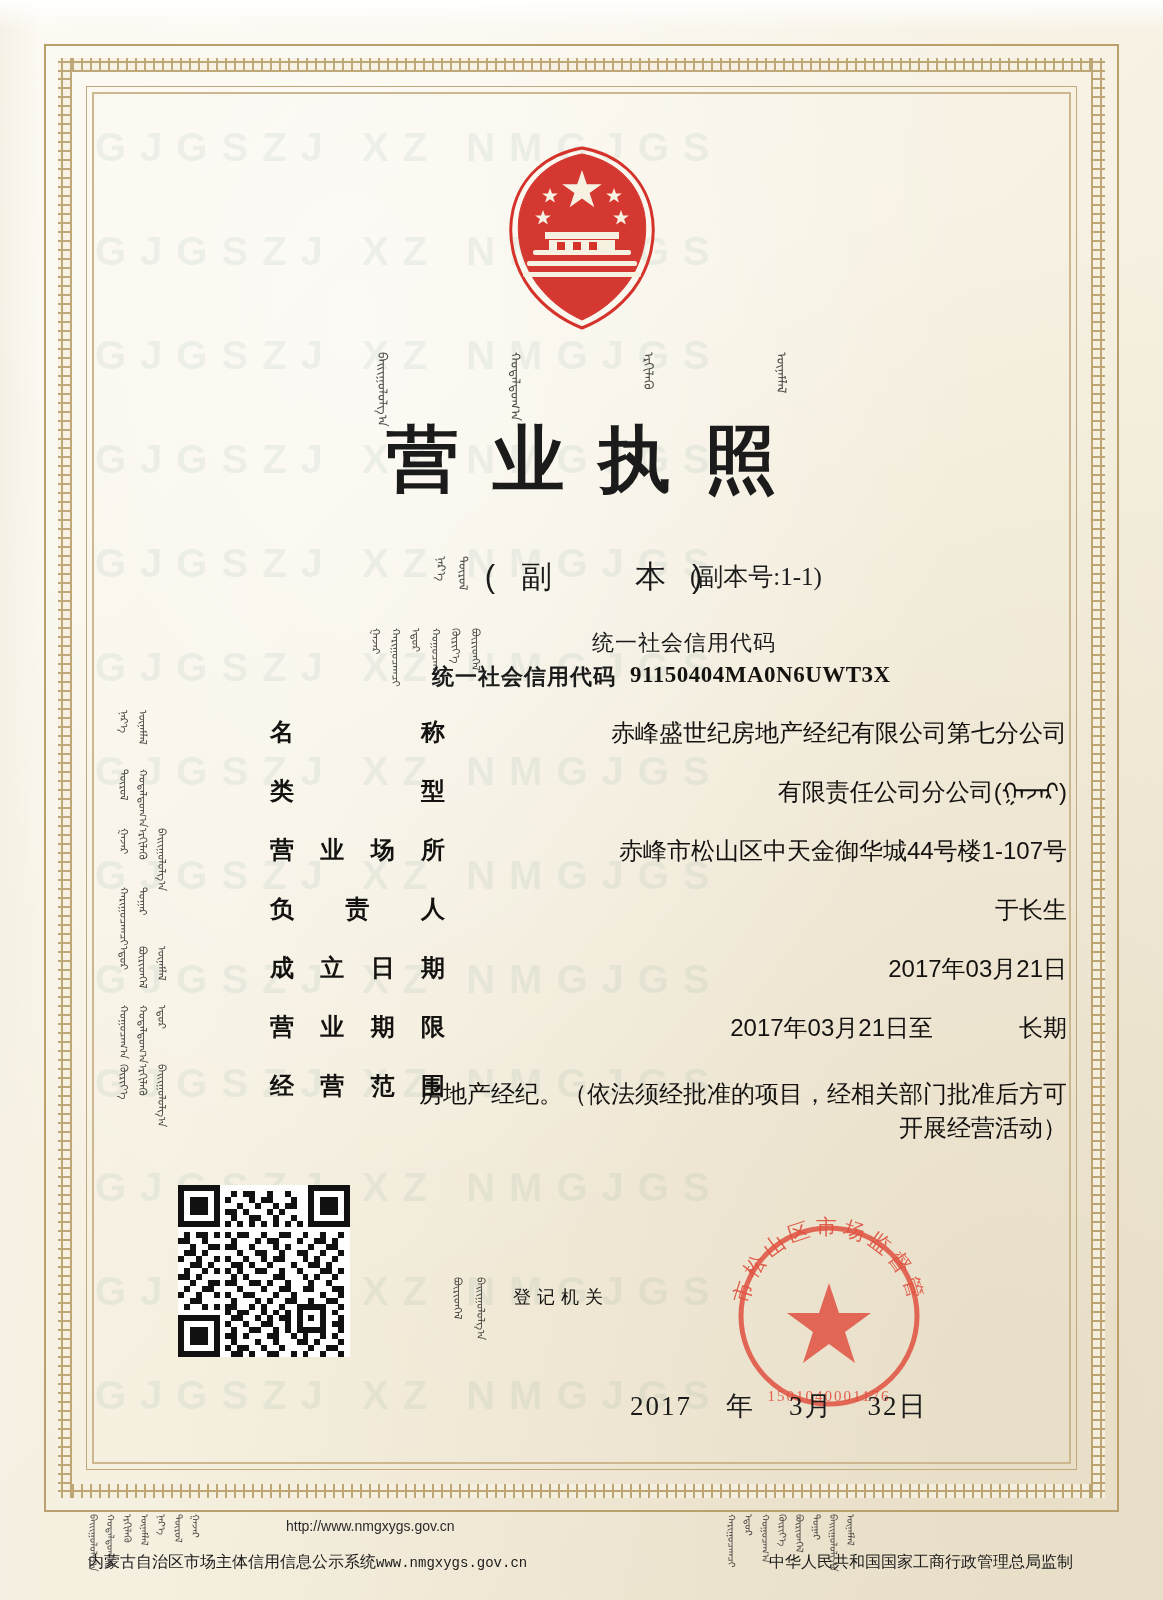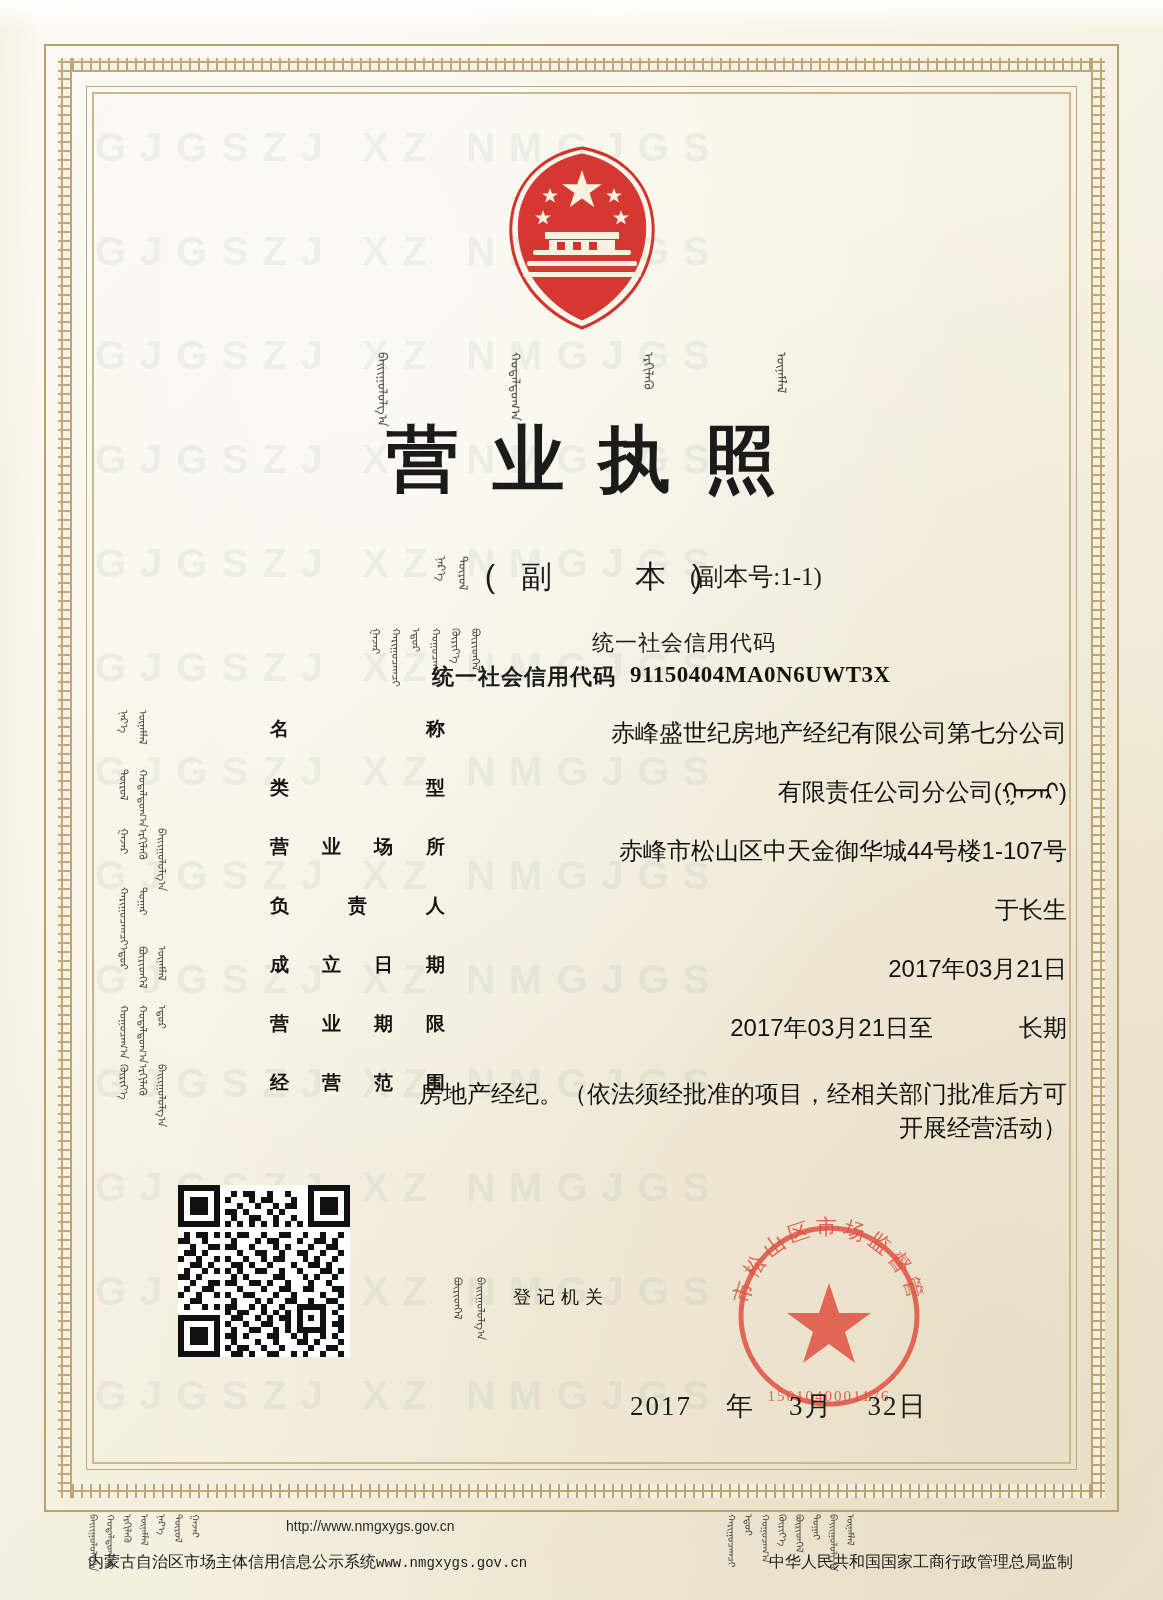--- a/index.html
+++ b/index.html
@@ -213,21 +213,21 @@
     justify-content: flex-start;
     align-items: flex-start;
   }
   .mong-cell .mong { font-size: 11px; height: 42px; }
   .label-cn {
     position: absolute;
     left: 152px;
     width: 175px;
     top: 10px;
     font-family: "Liberation Sans", sans-serif;
-    font-size: 19px;
+    font-size: 24px;
     font-weight: 700;
     color: #141210;
     text-align: justify;
     text-align-last: justify;
   }
   .value-cn {
     position: absolute;
     left: 290px;
     right: 0;
     top: 10px;

